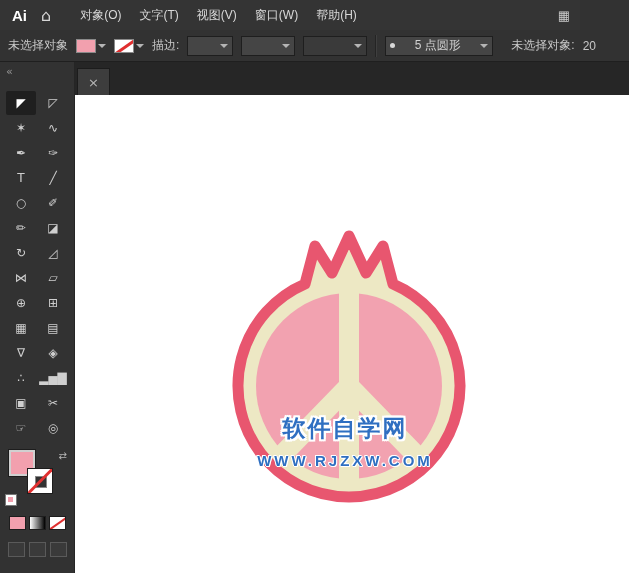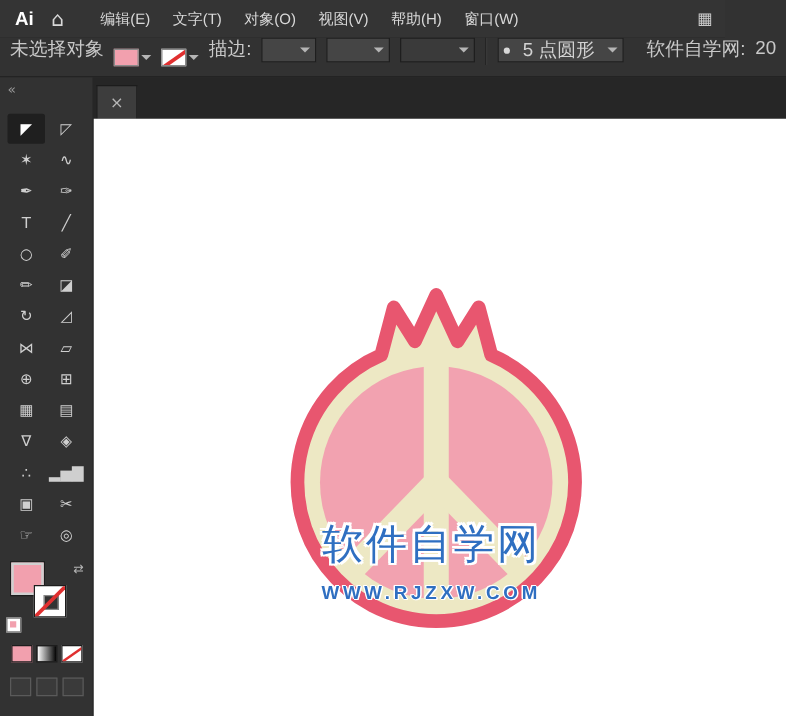--- a/index.html
+++ b/index.html
@@ -16,22 +16,22 @@
   }
   .ai-logo{font-weight:bold;font-size:15px;color:#ffffff;padding:0 10px 0 12px;}
   .home-icon{font-size:16px;color:#d8d8d8;padding:0 12px 0 4px;font-family:"DejaVu Sans",sans-serif;}
   .menu-items{display:flex;align-items:center;height:30px;margin-left:8px;}
   .menu-item{padding:0 9px;line-height:30px;cursor:default;white-space:nowrap;}
   .workspace-icon{margin-left:auto;padding:0 10px;font-size:13px;color:#c9c9c9;font-family:"DejaVu Sans",sans-serif;}
   
   .controlbar{
     position:absolute;left:0;top:30px;width:629px;height:32px;
     background:#323232;border-bottom:1px solid #1f1f1f;
-    display:flex;gap:8px;padding:0 8px;box-sizing:border-box;
-    color:#c8c8c8;font-size:15px;overflow:hidden;white-space:nowrap;
+    display:flex;align-items:center;gap:8px;padding:0 8px;box-sizing:border-box;
+    color:#c8c8c8;font-size:12px;overflow:hidden;white-space:nowrap;
   }
   .cb-swatch{display:flex;align-items:center;gap:2px;}
   .sw{width:20px;height:14px;border:1px solid #8a8a8a;box-sizing:border-box;}
   .sw-fill{background:var(--fill-pink);}
   .sw-stroke{position:relative;background:#ffffff;overflow:hidden;}
   .sw-stroke .slash{position:absolute;left:-4px;top:5px;width:30px;height:3px;background:var(--none-red);transform:rotate(-35deg);}
   .caret{width:0;height:0;border-left:4px solid transparent;border-right:4px solid transparent;border-top:4px solid #b5b5b5;display:inline-block;}
   .cb-box{height:20px;background:#454545;border:1px solid #1e1e1e;display:flex;align-items:center;justify-content:flex-end;padding:0 4px;gap:4px;box-sizing:border-box;}
   .cb-box.dim{background:#3a3a3a;}
   .brush-dot{width:5px;height:5px;border-radius:50%;background:#d8d8d8;margin-right:auto;}
@@ -77,41 +77,40 @@
   }
   .doc-tab .close{color:#b7b7b7;font-size:13px;cursor:default;font-family:"DejaVu Sans",sans-serif;}
   
   .canvas{
     position:absolute;left:75px;top:95px;width:554px;height:478px;
     background:#ffffff;overflow:hidden;
   }
   .pom-svg{position:absolute;left:154px;top:123px;}
   .watermark{position:absolute;left:110px;top:318px;width:320px;text-align:center;pointer-events:none;}
   .wm1{
-    font-size:33px;font-weight:normal;color:var(--watermark-blue);letter-spacing:2px;
+    font-size:23px;font-weight:bold;color:var(--watermark-blue);letter-spacing:2px;
     text-shadow:-2px 0 0 #fff,2px 0 0 #fff,0 -2px 0 #fff,0 2px 0 #fff,-2px -2px 0 #fff,2px 2px 0 #fff,-2px 2px 0 #fff,2px -2px 0 #fff;
   }
   .wm2{
     margin-top:8px;font-size:15px;font-weight:bold;color:var(--watermark-blue);letter-spacing:3px;
     text-shadow:-1px 0 0 #fff,1px 0 0 #fff,0 -1px 0 #fff,0 1px 0 #fff,-1px -1px 0 #fff,1px 1px 0 #fff;
   }
 </style>
 </head>
 <body>
 
 <div class="menubar">
   <span class="ai-logo">Ai</span>
   <span class="home-icon">⌂</span>
   <div class="menu-items">
-      <span class="menu-item">编辑(E)</span>
+      <span class="menu-item">对象(O)</span>
       <span class="menu-item">文字(T)</span>
-      <span class="menu-item">对象(O)</span>
       <span class="menu-item">视图(V)</span>
+      <span class="menu-item">窗口(W)</span>
       <span class="menu-item">帮助(H)</span>
-      <span class="menu-item">窗口(W)</span>
     </div>
   <span class="workspace-icon">▦</span>
 </div>
 
 <div class="controlbar">
   <span>未选择对象</span>
   <span class="cb-swatch">
     <span class="sw sw-fill"></span>
     <span class="caret"></span>
   </span>
@@ -130,21 +129,21 @@
   </span>
   <span class="cb-box dim" style="width:64px">
     <span class="caret"></span>
   </span>
   <span class="cb-sep"></span>
   <span class="cb-box" style="width:108px">
     <span class="brush-dot"></span>
     <span class="brush-label">5 点圆形</span>
     <span class="caret"></span>
   </span>
-  <span style="margin-left:10px">软件自学网:</span>
+  <span style="margin-left:10px">未选择对象:</span>
   <span>20</span>
 </div>
 
 <div class="toolbar">
   <div class="tb-collapse">«</div>
   <div class="tool-grid">
       <div class="tool selected">
         <span class="glyph">◤</span>
       </div>
       <div class="tool">

